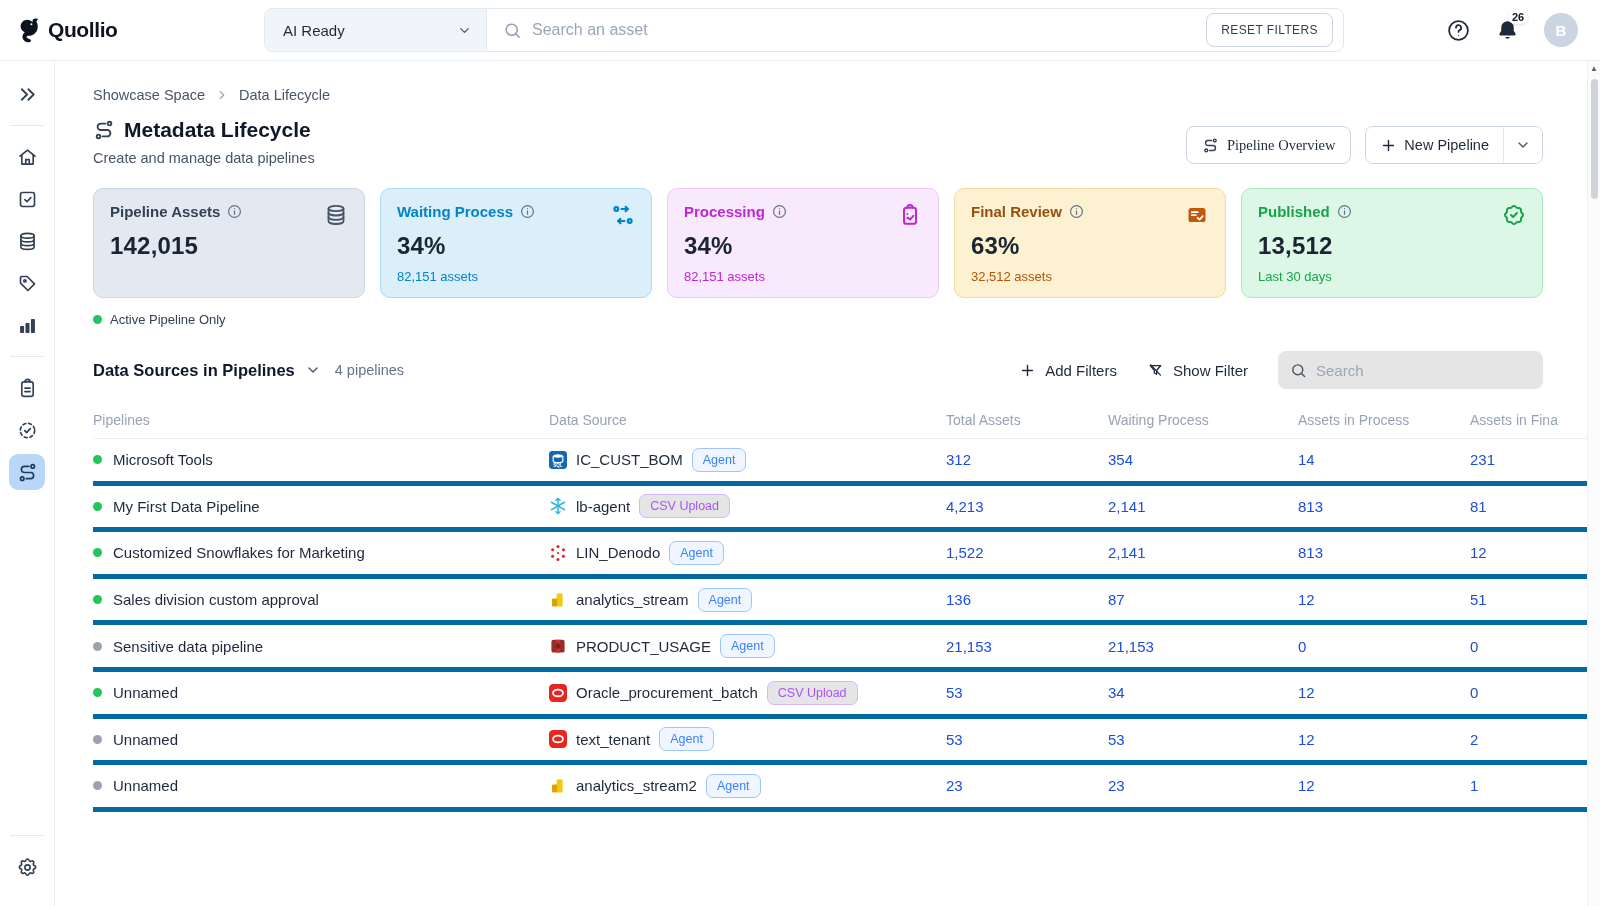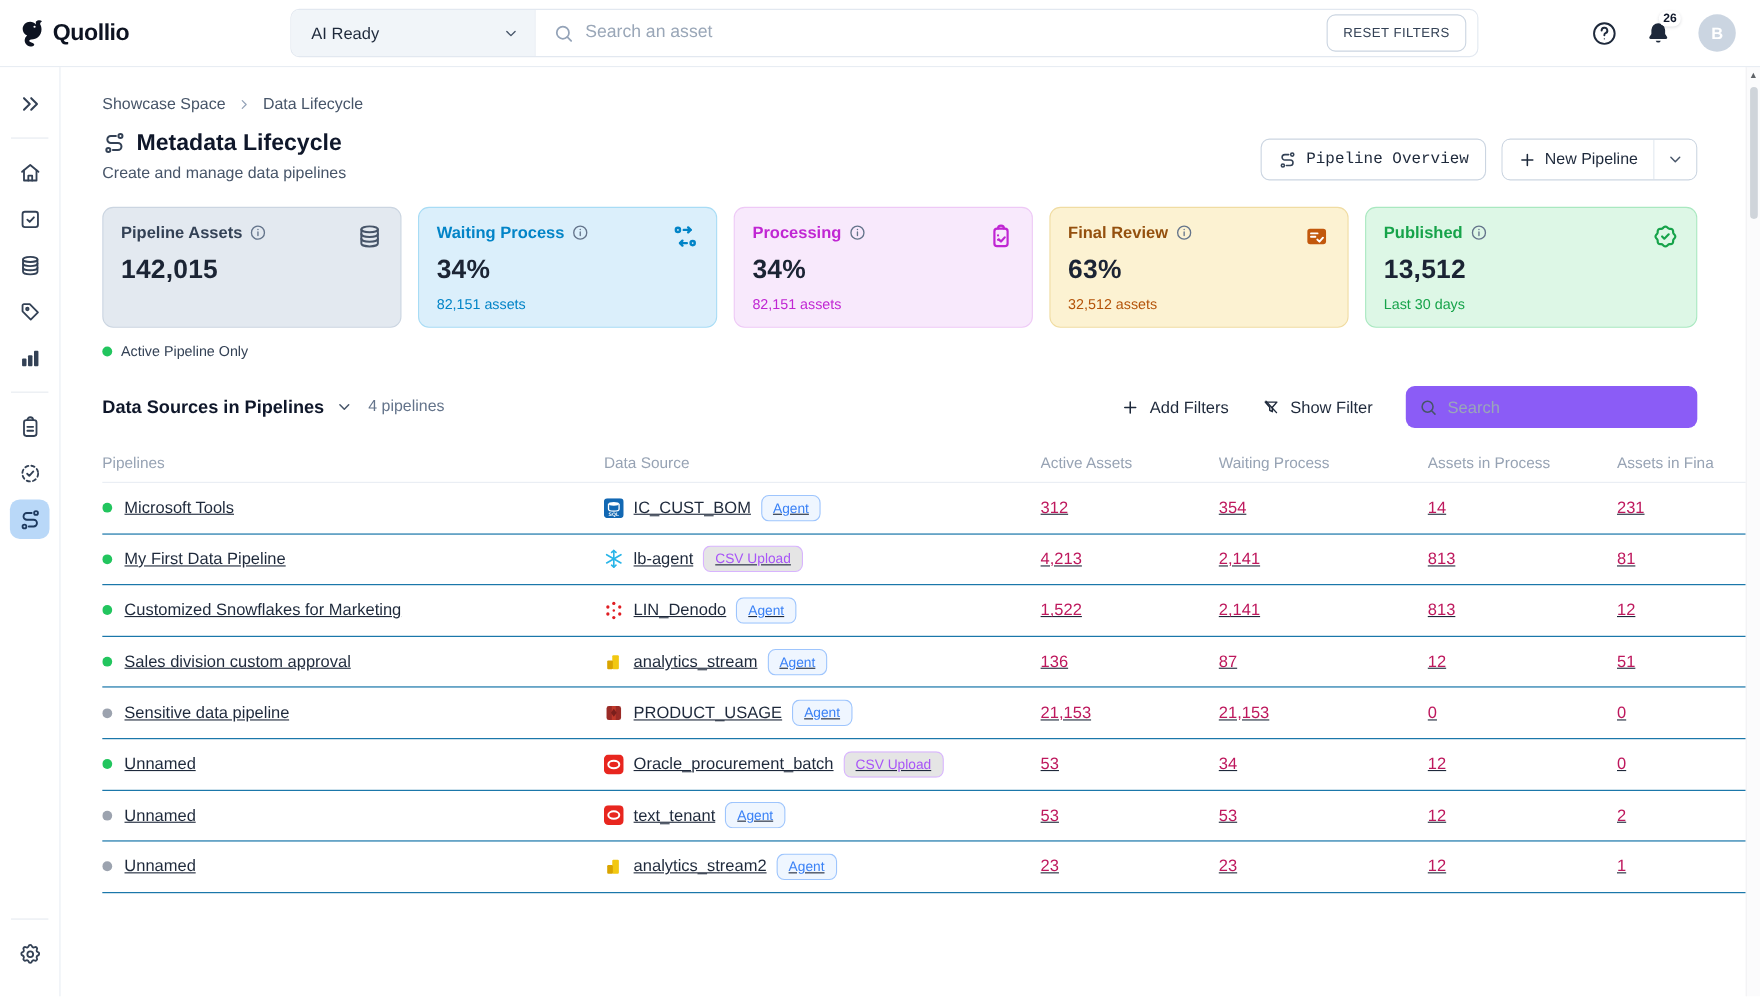--- a/index.html
+++ b/index.html
@@ -37,21 +37,21 @@
   .main { flex:1; min-width:0; padding:26px 0 0 38px; overflow:hidden; }
   .w { width:1450px; }
   .breadcrumb { display:flex; align-items:center; gap:10px; font-size:14.5px; color:#475569; }
   .crumb { cursor:pointer; }
   .crumb-sep { color:#94a3b8; display:flex; }
   .title-row { display:flex; align-items:flex-start; margin-top:15px; }
   .page-title { font-size:21px; font-weight:700; color:#0f172a; display:flex; align-items:center; gap:9px; }
   .page-title svg { width:22px; height:22px; color:#334155; }
   .subtitle { font-size:14.5px; color:#475569; margin-top:8px; }
   .title-actions { margin-left:auto; display:flex; gap:14px; margin-top:8px; }
-  .btn-outline { display:flex; align-items:center; gap:8px; border:1px solid #cbd5e1; background:#fff; border-radius:8px; height:38px; padding:0 15px; font-size:14.5px; color:#1e293b; font-weight:500; cursor:pointer; font-family:Liberation Mono, monospace; white-space:nowrap; }
+  .btn-outline { display:flex; align-items:center; gap:8px; border:1px solid #cbd5e1; background:#fff; border-radius:8px; height:38px; padding:0 15px; font-size:14.5px; color:#1e293b; font-weight:500; cursor:pointer; font-family:Liberation Serif, serif; white-space:nowrap; }
   .btn-outline svg { width:17px; height:17px; color:#334155; }
   .split { display:flex; border:1px solid #cbd5e1; border-radius:8px; overflow:hidden; height:38px; }
   .split button { border:none; background:#fff; font-family:inherit; font-size:14.5px; color:#1e293b; font-weight:500; display:flex; align-items:center; gap:7px; padding:0 14px; cursor:pointer; }
   .split .chev-part { border-left:1px solid #e2e8f0; padding:0 11px; color:#475569; }
 
   
   .cards { display:flex; gap:15px; margin-top:22px; }
   .card { flex:1; border-radius:10px; border:1px solid; padding:14px 16px; height:110px; cursor:pointer; }
   .card-top { display:flex; justify-content:space-between; align-items:flex-start; }
   .card-label { font-size:15px; font-weight:700; display:flex; align-items:center; gap:7px; }
@@ -71,42 +71,42 @@
 
   
   .table-controls { display:flex; align-items:center; margin-top:24px; }
   .tc-title-grp { display:flex; align-items:center; gap:10px; cursor:pointer; }
   .tc-title { font-size:16.5px; font-weight:700; color:#0f172a; }
   .tc-title-grp .chev { color:#475569; display:flex; }
   .tc-count { font-size:14.5px; color:#64748b; margin-left:14px; }
   .tc-right { margin-left:auto; display:flex; align-items:center; gap:30px; }
   .tc-btn { display:flex; align-items:center; gap:9px; font-size:15px; color:#1e293b; background:none; border:none; cursor:pointer; font-family:inherit; }
   .tc-btn svg { width:17px; height:17px; color:#1e293b; }
-  .tc-search { width:265px; height:38px; background:#8b5cf6; border-radius:8px; display:flex; align-items:center; gap:9px; padding:0 12px; }
+  .tc-search { width:265px; height:38px; background:#e5e5e5; border-radius:8px; display:flex; align-items:center; gap:9px; padding:0 12px; }
   .tc-search svg { width:17px; height:17px; color:#475569; flex:none; }
   .tc-search input { background:transparent; border:none; outline:none; font-size:15px; flex:1; font-family:inherit; color:#1e293b; min-width:0; }
 
   
   .table { margin-top:12px; }
   .thead, .trow { display:grid; grid-template-columns:456px 397px 162px 190px 172px 88px; align-items:center; }
   .thead { height:38px; color:#97a3b4; font-size:14px; border-bottom:1px solid #e8edf3; }
   .thead > div { white-space:nowrap; overflow:hidden; }
-  .trow { height:46.6px; border-bottom:1px solid #0369a1; font-size:15px; cursor:pointer;text-decoration:underline; }
+  .trow { height:46.6px; border-bottom:5px solid #0369a1; font-size:15px; cursor:pointer; }
   .c-pipe { display:flex; align-items:center; gap:11px; overflow:hidden; }
   .dot { width:9px; height:9px; border-radius:50%; flex:none; }
   .dot-active { background:#22c55e; } .dot-inactive { background:#9ca3af; }
   .pname { white-space:nowrap; overflow:hidden; color:#1e293b; }
   .c-src { display:flex; align-items:center; gap:9px; overflow:hidden; }
   .src-ic { width:18px; height:18px; flex:none; display:flex; }
   .src-ic svg { width:18px; height:18px; }
   .sname { white-space:nowrap; color:#1e293b; }
   .badge { font-size:12.5px; font-weight:500; padding:4px 10px; border-radius:7px; border:1px solid; white-space:nowrap; flex:none; }
   .badge-agent { color:#3b82f6; border-color:#9ec5fd; background:#eff6ff; }
   .badge-csv { color:#a855f7; border-color:#d8b4fe; background:#e5e5e5; }
-  .num { color:#be185d; }
+  .num { color:#1d4ed8; }
 
   
   .vscroll { position:absolute; right:0; top:0; bottom:0; width:13px; background:#fbfbfc; border-left:1px solid #f0f1f3; display:flex; flex-direction:column; align-items:center; cursor:pointer; }
   .vs-arrow { font-size:8px; color:#5f6368; margin-top:4px; line-height:1; }
   .vs-thumb { width:7px; height:120px; border-radius:4px; background:#cfd4da; margin-top:6px; }
 </style>
 </head>
 <body>
 
 <div class="app">
@@ -487,21 +487,21 @@
               </span>
             <input type="text" placeholder="Search" style="">
           </div>
         </div>
       </div>
 
       <div class="table">
         <div class="thead">
           <div>Pipelines</div>
           <div>Data Source</div>
-          <div>Active Assets</div>
+          <div>Total Assets</div>
           <div>Waiting Process</div>
           <div>Assets in Process</div>
           <div>Assets in Final Review</div>
         </div>
         <div id="table-body">
   <div class="trow">
     <div class="c-pipe">
       <span class="dot dot-active"></span>
       <span class="pname">Microsoft Tools</span>
     </div>

